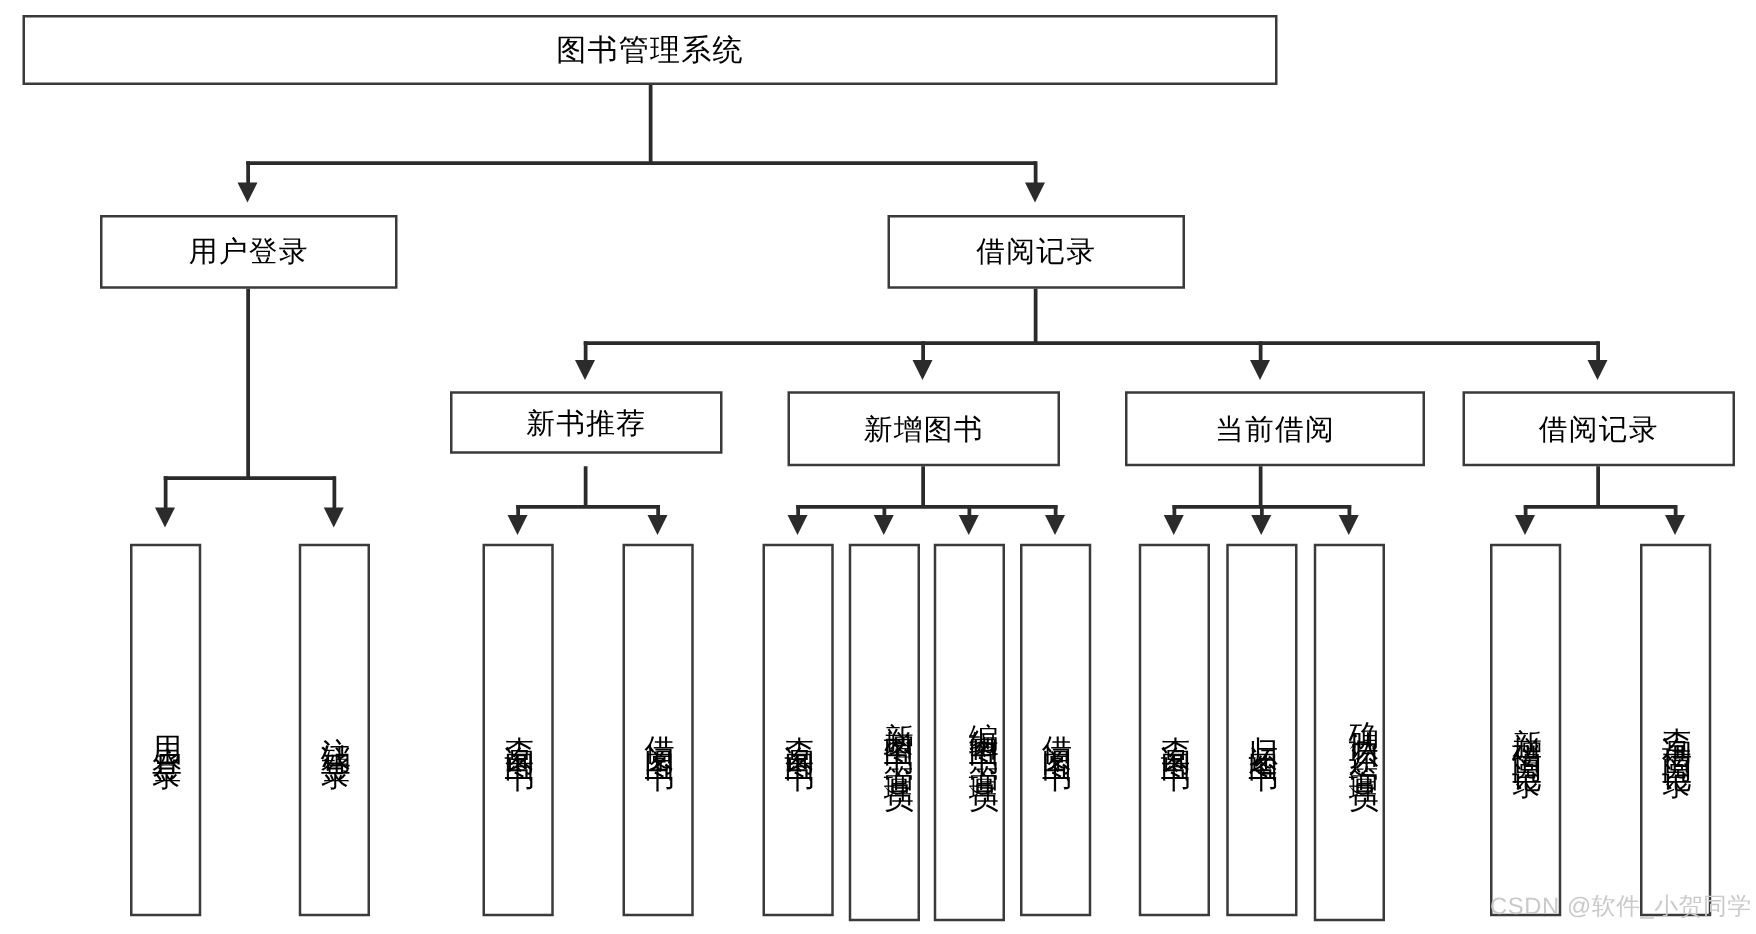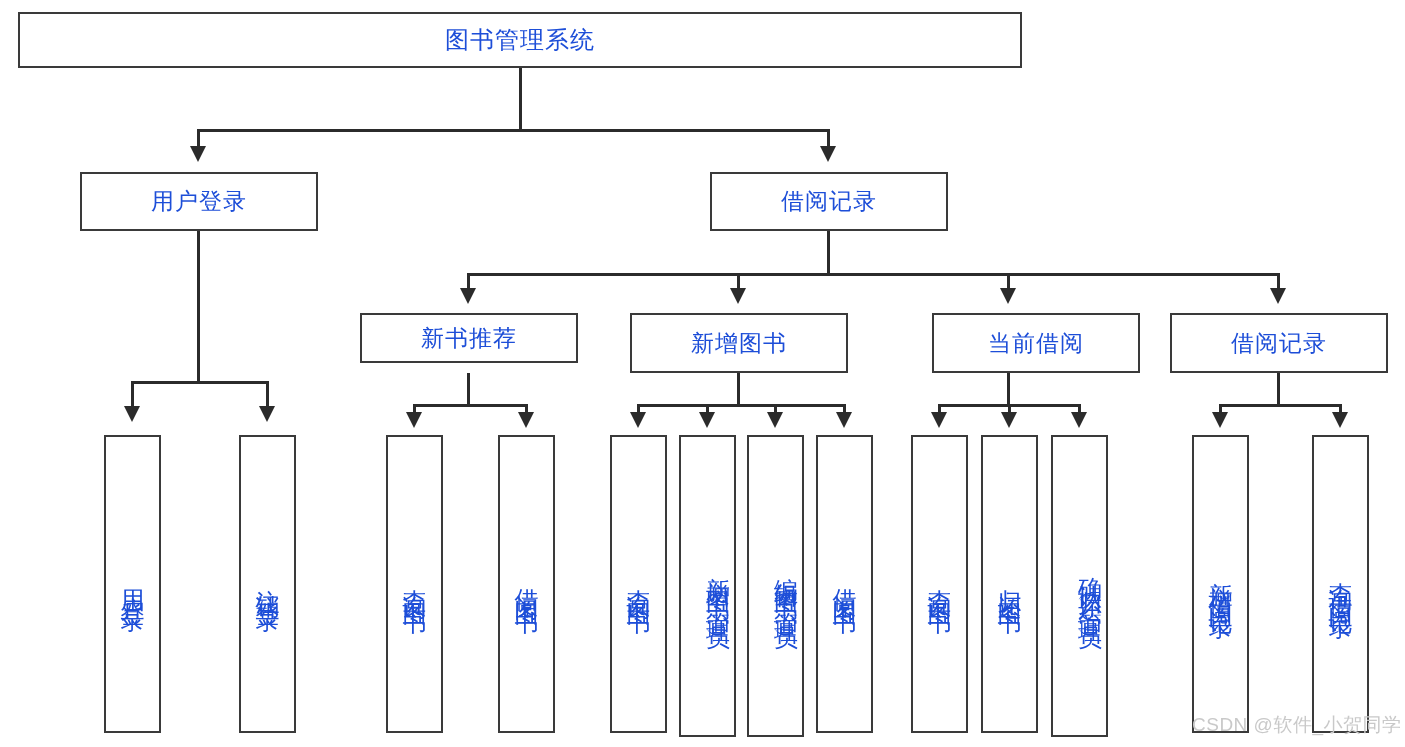--- a/index.html
+++ b/index.html
@@ -14,21 +14,21 @@
 
   
   .node{
     position:absolute;
     box-sizing:border-box;
     background:#ffffff;
     border:2.5px solid #3a3a3a;
     display:flex;
     align-items:center;
     justify-content:center;
-    color:#1d4ed8;
+    color:#000000;
   }
   .node.h{           
     font-size:23px;
     letter-spacing:1px;
   }
   .node.root{font-size:24px;}
   .node.v{           
     font-size:24px;
     writing-mode:vertical-rl;
     text-orientation:upright;
@@ -104,21 +104,21 @@
   <div class="arrow" style="left:1000px;top:288px;"></div>
   <div class="ln vl" style="left:1277px;top:273px;width:2.5px;height:17px;"></div>
   <div class="arrow" style="left:1270px;top:288px;"></div>
 
   <div class="node h" style="left:360px;top:313px;width:218px;height:50px;">
     <span>新书推荐</span>
   </div>
   <div class="node h" style="left:630px;top:313px;width:218px;height:60px;">
     <span>新增图书</span>
   </div>
-  <div class="node h" style="left:900px;top:313px;width:208px;height:60px;margin-left:32px;">
+  <div class="node h" style="left:900px;top:313px;width:240px;height:60px;">
     <span>当前借阅</span>
   </div>
   <div class="node h" style="left:1170px;top:313px;width:218px;height:60px;">
     <span>借阅记录</span>
   </div>
 
   <div class="ln vl" style="left:467px;top:373px;width:2.5px;height:33px;"></div>
   <div class="ln hl" style="left:413px;top:404px;width:114px;height:2.5px;"></div>
   <div class="ln vl" style="left:413px;top:404px;width:2.5px;height:10px;"></div>
   <div class="arrow" style="left:406px;top:412px;"></div>

